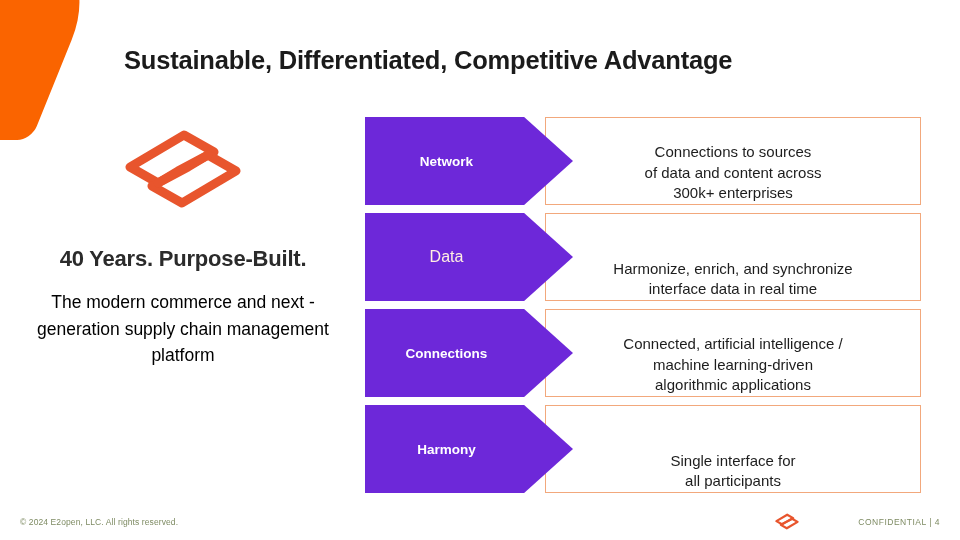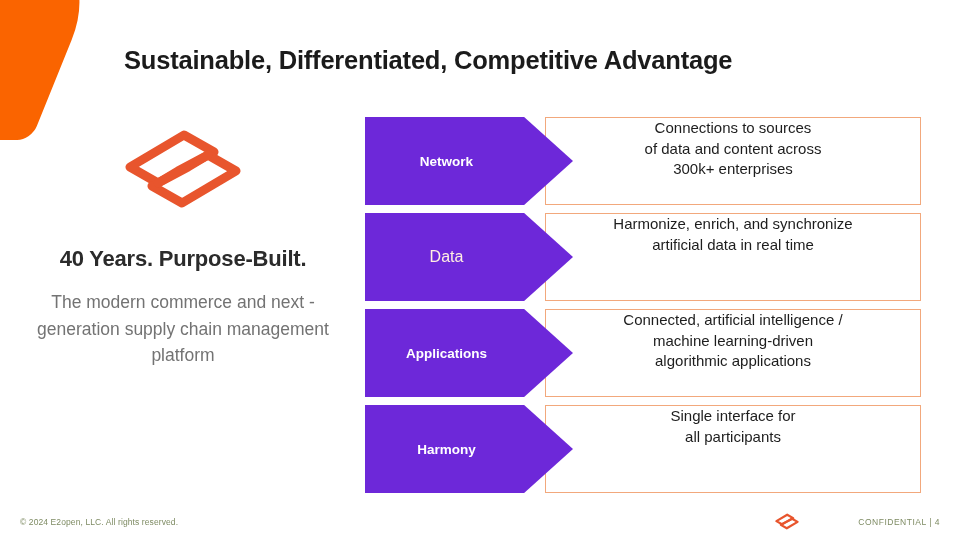--- a/index.html
+++ b/index.html
@@ -59,21 +59,21 @@
     margin-top: 38px;
     font-size: 22px;
     font-weight: bold;
     color: #2b2b2b;
     letter-spacing: -0.2px;
   }
   #tagline-body {
     margin-top: 17px;
     font-size: 17.5px;
     line-height: 1.52;
-    color: #737373;
+    color: #000000;
   }
 
   
   #process-rows {
     position: absolute;
     left: 365px;
     top: 117px;
     width: 556px;
   }
   .process-row {
@@ -86,21 +86,21 @@
   .row-description-box {
     position: absolute;
     left: 180px;
     top: 0;
     right: 0;
     height: 100%;
     box-sizing: border-box;
     border: 1px solid #F2A87C;
     background: #ffffff;
     display: flex;
-    align-items: flex-start;
+    align-items: flex-end;
     justify-content: center;
   }
   .row-description-text {
     font-size: 15px;
     line-height: 1.37;
     color: #1d1d1d;
     text-align: center;
     padding: 0 10px;
     white-space: pre-line;
   }
@@ -185,35 +185,35 @@
 300k+ enterprises</div>
     </div>
     <div class="row-chevron">
       <div class="row-chevron-label">Network</div>
     </div>
   </div>
 
   <div class="process-row">
     <div class="row-description-box">
       <div class="row-description-text">Harmonize, enrich, and synchronize
-artificial data in real time</div>
+interface data in real time</div>
     </div>
     <div class="row-chevron">
       <div class="row-chevron-label regular-weight">Data</div>
     </div>
   </div>
 
   <div class="process-row">
     <div class="row-description-box">
       <div class="row-description-text">Connected, artificial intelligence /
 machine learning-driven
 algorithmic applications</div>
     </div>
     <div class="row-chevron">
-      <div class="row-chevron-label">Applications</div>
+      <div class="row-chevron-label">Connections</div>
     </div>
   </div>
 
   <div class="process-row">
     <div class="row-description-box">
       <div class="row-description-text">Single interface for
 all participants</div>
     </div>
     <div class="row-chevron">
       <div class="row-chevron-label">Harmony</div>

